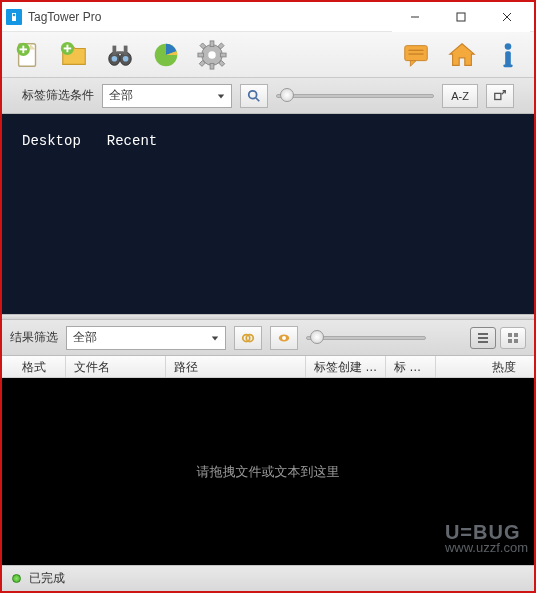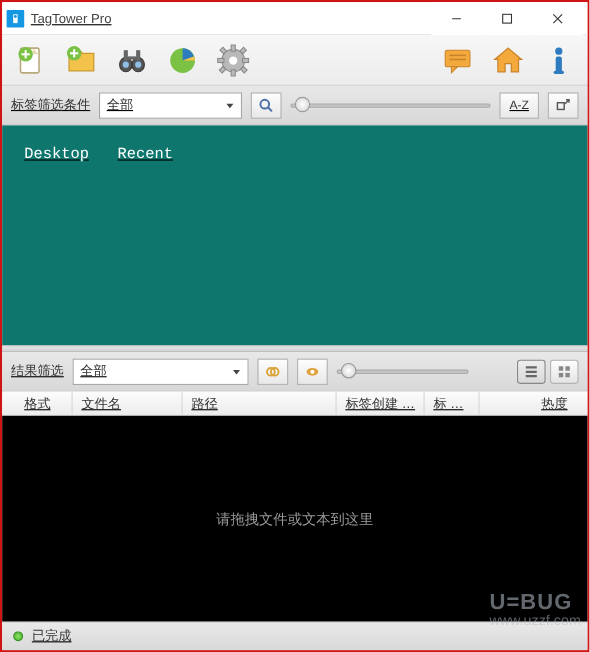--- a/index.html
+++ b/index.html
@@ -1,17 +1,17 @@
 <!DOCTYPE html>
 <html><head>
 <meta charset="utf-8">
 <style>
 * { box-sizing: border-box; margin: 0; padding: 0; font-family: "Microsoft YaHei", "Segoe UI", Tahoma, sans-serif; }
 html, body { width: 536px; height: 593px; overflow: hidden; }
-.window { width: 536px; height: 593px; border: 2px solid #d01414; background: #fff; display: flex; flex-direction: column; position: relative; text-decoration: underline; }
+.window { width: 536px; height: 593px; border: 2px solid #d01414; background: #fff; display: flex; flex-direction: column; position: relative; }
 
 
 .titlebar { height: 30px; background: #fff; border-bottom: 1px solid #e5e5e5; display: flex; align-items: center; padding: 0 4px; }
 .title-icon { width: 16px; height: 16px; background: #1597e3; margin-right: 6px; display: flex; align-items: center; justify-content: center; border-radius: 1px; }
 .title-icon svg { width: 10px; height: 10px; }
 .title-text { font-size: 12px; color: #444; }
 .title-spacer { flex: 1; }
 .win-btn { width: 46px; height: 30px; display: flex; align-items: center; justify-content: center; background: #fff; }
 .win-btn svg { width: 10px; height: 10px; stroke: #333; stroke-width: 1; fill: none; }
 
@@ -19,34 +19,34 @@
 .menubar { height: 24px; background: #f0f0f0; display: flex; align-items: center; padding: 0 4px; font-size: 12px; }
 .menubar .menu-item { padding: 3px 10px; color: #222; }
 
 
 .toolbar { height: 46px; background: linear-gradient(#f7f7f7, #ececec); border-bottom: 1px solid #c9c9c9; display: flex; align-items: center; padding: 0 8px; gap: 10px; }
 .toolbar .tool-btn { width: 36px; height: 36px; display: flex; align-items: center; justify-content: center; border-radius: 3px; }
 .toolbar .tool-spacer { flex: 1; }
 .tool-btn svg { width: 30px; height: 30px; }
 
 
-.filter-row { height: 36px; background: linear-gradient(#e8e8e8, #d8d8d8); border-bottom: 1px solid #bcbcbc; display: flex; align-items: center; padding: 0 8px; gap: 8px; font-size: 12px; color: #333; }
+.filter-row { height: 36px; background: linear-gradient(#e8e8e8, #d8d8d8); border-bottom: 1px solid #bcbcbc; display: flex; align-items: center; padding: 0 20px; gap: 8px; font-size: 12px; color: #333; }
 .filter-label { white-space: nowrap; }
 .combo { height: 24px; background: #fff; border: 1px solid #a8a8a8; display: flex; align-items: center; padding: 0 6px; min-width: 120px; position: relative; }
 .combo .caret { margin-left: auto; }
 .combo .caret svg { width: 8px; height: 8px; }
 .icon-btn { height: 24px; min-width: 28px; padding: 0 6px; background: linear-gradient(#fdfdfd,#e8e8e8); border: 1px solid #b4b4b4; border-radius: 0; display: flex; align-items: center; justify-content: center; }
 .icon-btn svg { width: 14px; height: 14px; }
 .slider { flex: 1; height: 24px; display: flex; align-items: center; position: relative; min-width: 100px; }
 .slider-track { height: 4px; background: #c4c4c4; border: 1px solid #aaa; width: 100%; border-radius: 2px; }
 .slider-knob { position: absolute; left: 0; width: 14px; height: 14px; border-radius: 50%; background: radial-gradient(#fff,#d0d0d0); border: 1px solid #999; top: 4px; }
 .txt-btn { font-size: 11px; color: #333; }
 
 
-.tag-panel { flex: 0 0 200px; background: #0f766e; padding: 18px 14px; display: flex; gap: 14px; align-items: flex-start; }
+.tag-panel { flex: 0 0 200px; background: #0f172a; padding: 18px 14px; display: flex; gap: 14px; align-items: flex-start; }
 .tag-chip { color: #fff; font-family: "Courier New", monospace; font-size: 14px; padding: 1px 6px; }
 
 
 .splitter { height: 6px; background: linear-gradient(#e6e6e6,#d2d2d2); border-top: 1px solid #bfbfbf; border-bottom: 1px solid #bfbfbf; cursor: row-resize; }
 
 
 .filter-row2 { height: 36px; background: linear-gradient(#e8e8e8, #d8d8d8); border-bottom: 1px solid #bcbcbc; display: flex; align-items: center; padding: 0 8px; gap: 8px; font-size: 12px; color: #333; }
 .combo.small { min-width: 160px; }
 .view-group { display: flex; gap: 4px; margin-left: auto; }
 .view-btn { width: 26px; height: 22px; background: linear-gradient(#fdfdfd,#e5e5e5); border: 1px solid #b4b4b4; border-radius: 3px; display: flex; align-items: center; justify-content: center; }
@@ -64,21 +64,21 @@
 .th.c5 { width: 50px; border-right: none; margin-left: 48px; }
 
 
 .body-area { flex: 1; background: #000000; display: flex; align-items: center; justify-content: center; color: #9a9a9a; font-size: 13px; position: relative; }
 
 
 .statusbar { height: 26px; background: linear-gradient(#e9e9e9,#d9d9d9); border-top: 1px solid #c4c4c4; display: flex; align-items: center; padding: 0 10px; font-size: 12px; color: #333; gap: 8px; }
 .status-dot { width: 9px; height: 9px; border-radius: 50%; background: radial-gradient(#8fe26b,#3cae1e); border: 1px solid #2e8a17; }
 
 
-.watermark { position: absolute; right: 6px; bottom: 20px; font-size: 20px; font-weight: 900; color: rgba(180,190,200,0.55); font-family: Arial, sans-serif; letter-spacing: 1px; pointer-events: none; }
+.watermark { position: absolute; right: 6px; bottom: 36px; font-size: 20px; font-weight: 900; color: rgba(180,190,200,0.55); font-family: Arial, sans-serif; letter-spacing: 1px; pointer-events: none; }
 .watermark small { font-size: 13px; font-weight: 400; letter-spacing: 0; display: block; text-align: right; color: rgba(180,190,200,0.5); margin-top: -4px; }
 </style>
 </head>
 <body>
 
 <div class="window">
 
   <div class="titlebar">
     <div class="title-icon">
       <svg viewBox="0 0 10 10">

